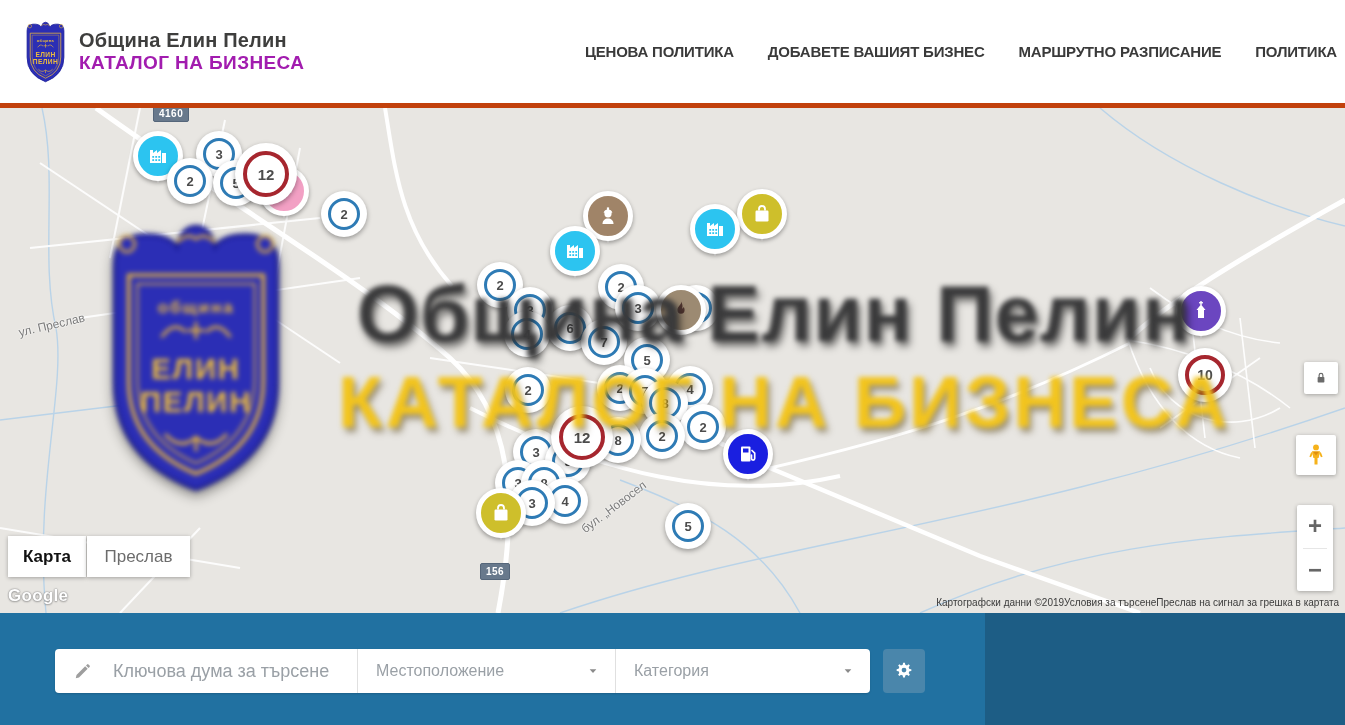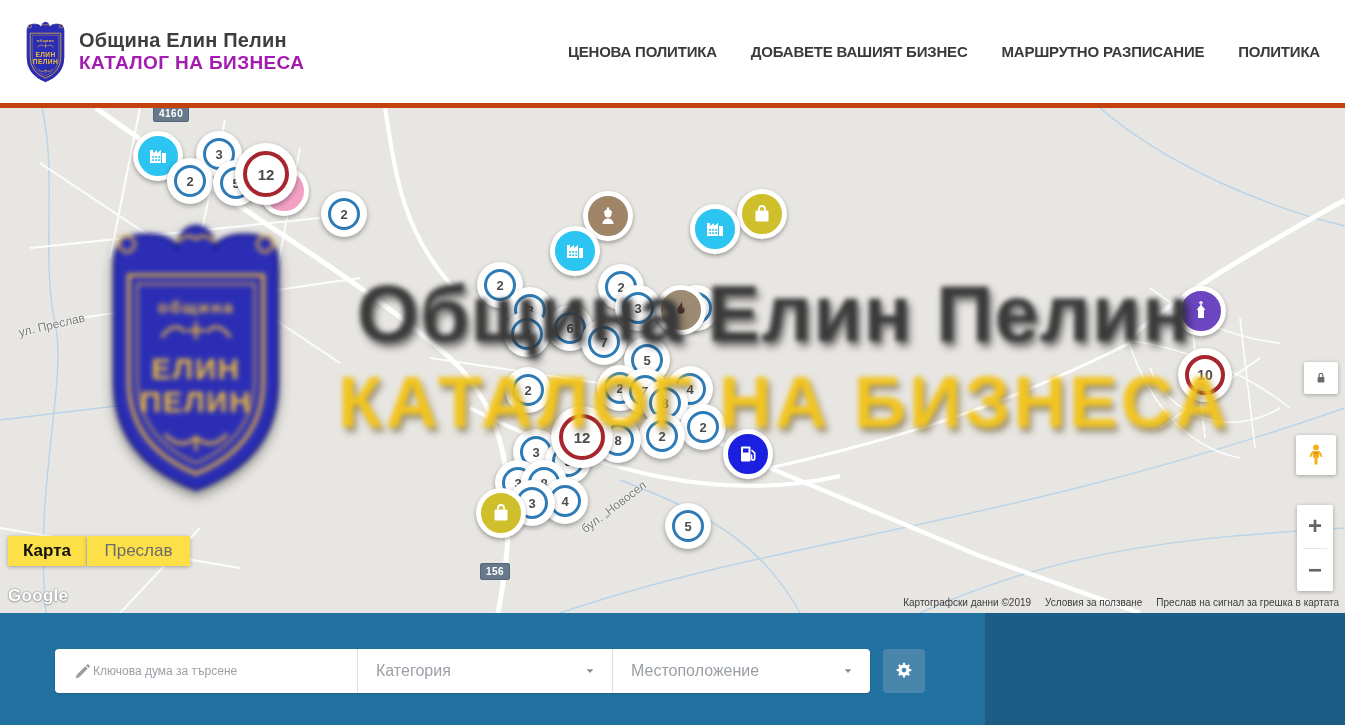--- a/index.html
+++ b/index.html
@@ -5,21 +5,21 @@
   * { margin:0; padding:0; box-sizing:border-box; }
   html,body { width:1345px; height:725px; overflow:hidden; font-family:"Liberation Sans","DejaVu Sans",sans-serif; background:#fff; }
 
   
   .header { position:relative; height:108px; background:#fff; border-bottom:5px solid #c2410c; display:flex; align-items:center; }
   .brand { display:flex; align-items:center; margin-left:22px; cursor:pointer; }
   .logo-small { width:47px; height:80px; }
   .brand-text { margin-left:10px; line-height:1.15; }
   .brand-title { font-size:20px; font-weight:700; color:#3e3e3d; letter-spacing:.2px; }
   .brand-sub { font-size:19px; font-weight:700; color:#a21caf; letter-spacing:.4px; }
-  .nav { margin-left:auto; margin-right:25px; display:flex; gap:34px; }
+  .nav { margin-left:auto; margin-right:8px; display:flex; gap:34px; }
   .nav a { text-decoration:none; color:#3a3a3a; font-size:15px; font-weight:700; letter-spacing:-.2px; white-space:nowrap; cursor:pointer; }
 
   
   .map { position:relative; height:505px; background:#e8e6e2; overflow:hidden; cursor:default; }
   .roads { position:absolute; inset:0; z-index:1; }
 
   .street-label { position:absolute; z-index:3; color:#7b7b7b; font-size:12px; white-space:nowrap; text-shadow:0 0 2px #fff,0 0 2px #fff; }
   .road-badge { position:absolute; z-index:3; background:#68798c; color:#fff; font-size:10px; font-weight:700; padding:2px 5px; border-radius:2px; border:1px solid #55667a; letter-spacing:.5px; }
 
   .marker-layer { position:absolute; inset:0; z-index:4; }
@@ -38,49 +38,49 @@
 
   
   .wm-shield { position:absolute; left:85px; top:105px; width:222px; height:290px; z-index:30;
                filter:blur(2.5px) drop-shadow(0 5px 6px rgba(0,0,0,.45)); }
   .wm-text { position:absolute; left:338px; z-index:31; white-space:nowrap; filter:blur(2.6px); font-weight:700; }
   .wm-line1 { top:160px; font-size:80px; color:#3a3a3b; letter-spacing:1px; text-shadow:3px 5px 6px rgba(0,0,0,.55); width:872px; text-align:center; }
   .wm-line2 { top:252px; font-size:73px; color:#f2c41d; letter-spacing:3px; text-shadow:3px 5px 5px rgba(70,50,0,.5); width:858px; text-align:center; }
 
   
   .maptype { position:absolute; left:8px; top:428px; z-index:40; display:flex; }
-  .maptype-btn { background:#fde047; box-shadow:0 1px 4px rgba(0,0,0,.3); height:30px; display:flex; align-items:center; justify-content:center; font-size:17px; cursor:pointer; }
+  .maptype-btn { background:#ffffff; box-shadow:0 1px 4px rgba(0,0,0,.3); height:41px; display:flex; align-items:center; justify-content:center; font-size:17px; cursor:pointer; }
   .maptype-map { width:78px; font-weight:700; color:#111; }
   .maptype-sat { width:103px; color:#6c6c6c; margin-left:1px; }
 
   .google-logo { position:absolute; left:8px; top:478px; z-index:40; font-size:17px; font-weight:700; color:#fff; letter-spacing:.3px; cursor:pointer;
                  text-shadow:0 0 1px #8f8f8f,0 0 2px #8f8f8f,0 1px 2px rgba(0,0,0,.25); }
 
-  .attribution { position:absolute; right:6px; top:489px; z-index:40; display:flex; gap:14px; font-size:10px; color:#3b3b3b; }
+  .attribution { position:absolute; right:6px; top:489px; z-index:40; display:flex; gap:0; font-size:10px; color:#3b3b3b; }
   .attribution span { white-space:nowrap; }
   .attr-link { cursor:pointer; }
 
   .ctrl { position:absolute; background:#fff; box-shadow:0 1px 4px rgba(0,0,0,.3); border-radius:2px; z-index:40;
           display:flex; align-items:center; justify-content:center; cursor:pointer; }
   .ctrl-lock { left:1304px; top:254px; width:34px; height:32px; }
   .ctrl-peg  { left:1296px; top:327px; width:40px; height:40px; }
   .zoom-panel { position:absolute; left:1297px; top:397px; width:36px; height:86px; background:#fff; border-radius:2px;
                 box-shadow:0 1px 4px rgba(0,0,0,.3); z-index:40; display:flex; flex-direction:column; }
   .zoom-btn { flex:1; display:flex; align-items:center; justify-content:center; font-size:24px; font-weight:700; color:#666; cursor:pointer; }
   .zoom-divider { height:1px; background:#e6e6e6; margin:0 6px; }
 
   
   .searchbar { position:relative; height:112px; background:#2171a1; }
   .searchbar-right { position:absolute; right:0; top:0; width:360px; height:112px; background:#1d5d85; }
 
   .filters { position:absolute; left:55px; top:36px; width:815px; height:44px; background:#fff; border-radius:4px;
              display:flex; align-items:stretch; box-shadow:0 1px 2px rgba(0,0,0,.15); }
   .f-keyword { width:302px; display:flex; align-items:center; padding:0 12px 0 18px; }
   .f-keyword svg { width:20px; height:20px; flex:none; }
-  .f-keyword input { border:none; outline:none; width:100%; margin-left:0; font-size:12px; color:#444; font-family:inherit; }
+  .f-keyword input { border:none; outline:none; width:100%; margin-left:20px; font-size:18px; color:#444; font-family:inherit; }
   .f-keyword input::placeholder { color:#9aa0a6; }
   .f-select { display:flex; align-items:center; justify-content:space-between; border-left:1px solid #e0e0e0; padding:0 14px 0 18px; cursor:pointer; }
   .f-cat { width:255px; } .f-loc { width:258px; }
   .f-select .lbl { font-size:16px; color:#9aa0a6; }
   .f-select svg { width:16px; height:16px; }
 
   .gear-btn { position:absolute; left:883px; top:36px; width:42px; height:44px; background:#4a86ab; border-radius:4px;
               display:flex; align-items:center; justify-content:center; cursor:pointer; color:#4a86ab; }
   .gear-btn svg { width:22px; height:22px; }
 
@@ -416,21 +416,21 @@
 
   <div class="maptype">
     <div class="maptype-btn maptype-map">Карта</div>
     <div class="maptype-btn maptype-sat">Преслав</div>
   </div>
 
   <div class="google-logo">Google</div>
 
   <div class="attribution">
     <span>Картографски данни ©2019</span>
-    <span class="attr-link">Условия за ползване</span>
+    <span class="attr-link">Условия за търсене</span>
     <span class="attr-link">Преслав на сигнал за грешка в картата</span>
   </div>
 
   <div class="ctrl ctrl-lock">
     <svg viewBox="0 0 24 24" width="18" height="18">
       <path d="M9.5 10.5V8.2a2.5 2.5 0 0 1 5 0v2.3" fill="none" stroke="#6b6b6b" stroke-width="1.6"></path>
       <rect x="7.5" y="10.5" width="9" height="7.5" rx="1" fill="#6b6b6b"></rect>
     </svg>
   </div>
   <div class="ctrl ctrl-peg">
@@ -453,32 +453,32 @@
 <div class="searchbar">
   <div class="searchbar-right"></div>
 
   <div class="filters">
     <div class="f-keyword">
       <svg viewBox="0 0 24 24">
         <path d="M4.2 16.8 14.6 6.4l3 3L7.2 19.8l-3.9.9zM15.6 5.4l1.3-1.3a1.2 1.2 0 0 1 1.7 0l1.3 1.3a1.2 1.2 0 0 1 0 1.7l-1.3 1.3z" fill="#9e9e9e"></path>
       </svg>
       <input type="text" placeholder="Ключова дума за търсене" style="">
     </div>
+    <div class="f-select f-loc">
+      <span class="lbl">Местоположение</span>
+      <svg viewBox="0 0 24 24">
+          <path d="M7 9.5h10L12 15z" fill="#8a8a8a"></path>
+        </svg>
+    </div>
     <div class="f-select f-cat">
       <span class="lbl">Категория</span>
       <svg viewBox="0 0 24 24">
           <path d="M7 9.5h10L12 15z" fill="#8a8a8a"></path>
         </svg>
     </div>
-    <div class="f-select f-loc">
-      <span class="lbl">Местоположение</span>
-      <svg viewBox="0 0 24 24">
-          <path d="M7 9.5h10L12 15z" fill="#8a8a8a"></path>
-        </svg>
-    </div>
   </div>
 
   <div class="gear-btn">
     <svg viewBox="0 0 24 24">
       <path d="M11 3h2l.4 2.2 1.9.8L17 4.7l1.4 1.4-1.3 1.7.8 1.9L20 10v2l-2.1.4-.8 1.9 1.3 1.7-1.4 1.4-1.7-1.3-1.9.8L13 19h-2l-.4-2.1-1.9-.8-1.7 1.3-1.4-1.4 1.3-1.7-.8-1.9L4 12v-2l2.1-.4.8-1.9L5.6 6 7 4.7l1.7 1.3 1.9-.8z" fill="#fff"></path>
       <circle cx="12" cy="11" r="2.6" fill="currentColor"></circle>
     </svg>
   </div>
 
 </div>

